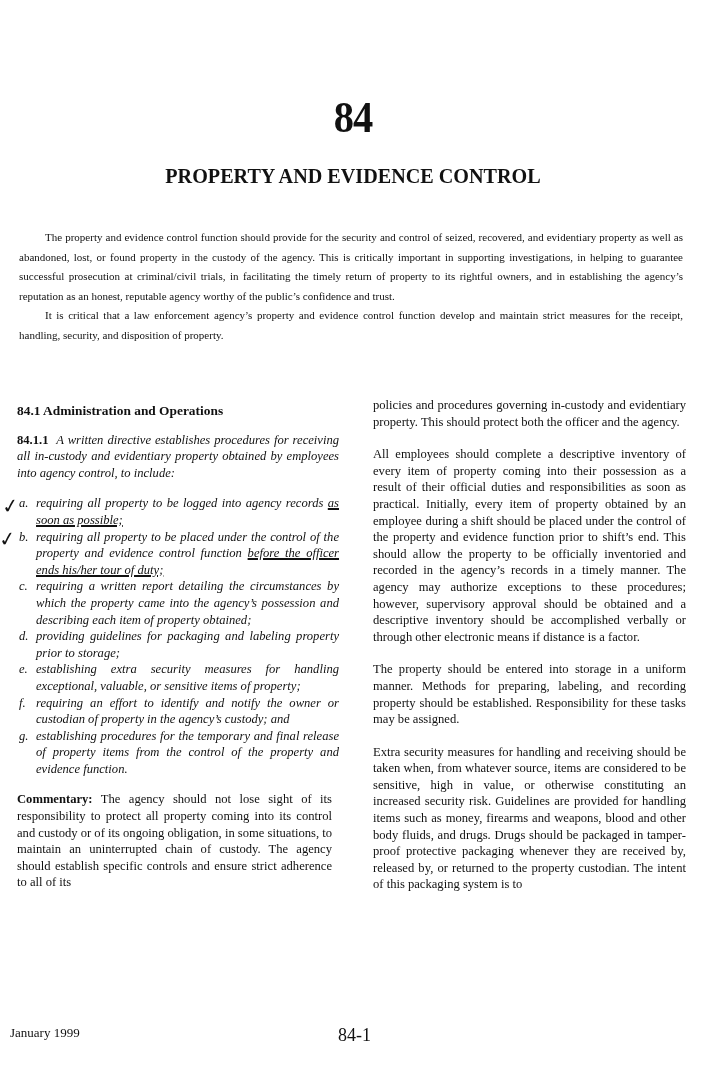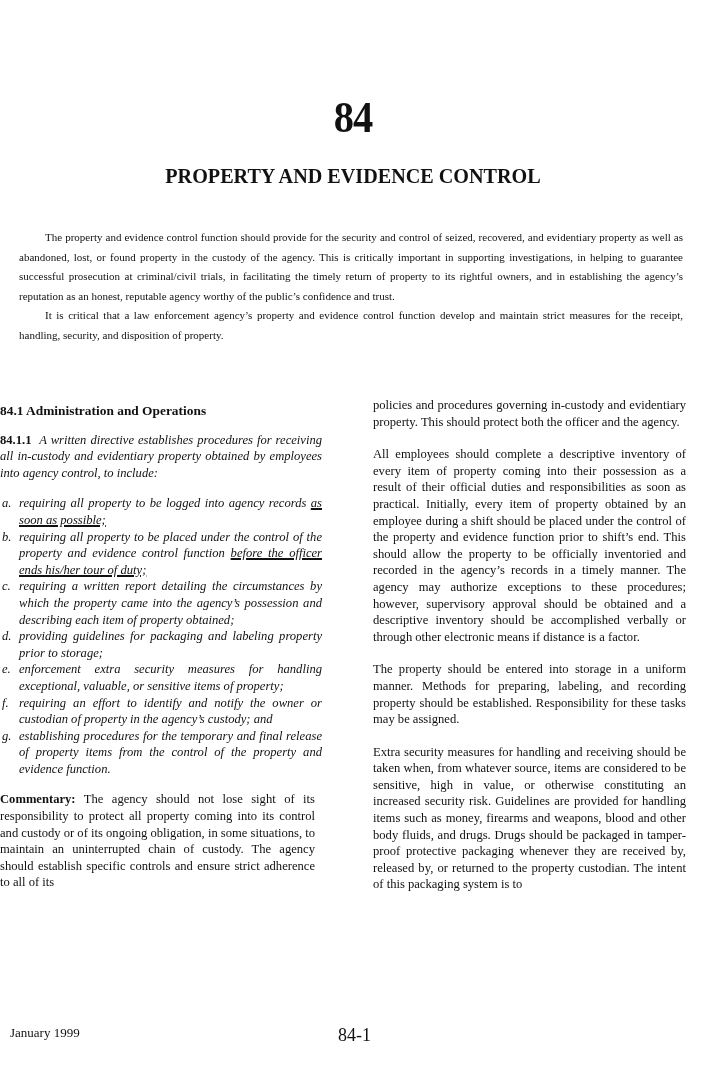--- a/index.html
+++ b/index.html
@@ -17,21 +17,21 @@
     font-weight: bold; font-size: 21px; line-height: 1; transform: scaleX(0.96);
   }
   .intro {
     position: absolute; left: 19px; width: 664px; top: 228px;
     font-size: 11px; line-height: 19.6px; text-align: justify;
   }
   .intro p { margin: 0; text-indent: 26px; }
   .col {
     position: absolute; width: 322px; font-size: 12.6px; line-height: 16.6px; text-align: justify;
   }
-  .col-left { left: 0; top: 403px; }
+  .col-left { left: 17px; top: 403px; }
   .col-right { left: 364px; top: 397px; }
   .section-heading { font-weight: bold; font-size: 13.4px; margin: 0 0 12px 0; text-align: left; }
   .standard { font-style: italic; margin: 0 0 14px 0; }
   .standard .num { font-style: normal; font-weight: bold; }
   .items { list-style: none; margin: 0; padding: 0; }
   .items li { position: relative; padding-left: 19px; font-style: italic; }
   .items li .letter { position: absolute; left: 2px; top: 0; }
   .u { text-decoration: underline; text-decoration-thickness: 1.5px; }
   .commentary { margin: 14px 7px 0 0; }
   .commentary .lbl { font-weight: bold; }
@@ -78,21 +78,21 @@
     <li>
       <span class="letter">c.</span>
       <span>requiring a written report detailing the circumstances by which the property came into the agency’s possession and describing each item of property obtained;</span>
     </li>
     <li>
       <span class="letter">d.</span>
       <span>providing guidelines for packaging and labeling property prior to storage;</span>
     </li>
     <li>
       <span class="letter">e.</span>
-      <span>enforcement extra security measures for handling exceptional, valuable, or sensitive items of property;</span>
+      <span>establishing extra security measures for handling exceptional, valuable, or sensitive items of property;</span>
     </li>
     <li>
       <span class="letter">f.</span>
       <span>requiring an effort to identify and notify the owner or custodian of property in the agency’s custody; and</span>
     </li>
     <li>
       <span class="letter">g.</span>
       <span>establishing procedures for the temporary and final release of property items from the control of the property and evidence function.</span>
     </li>
   </ul>

